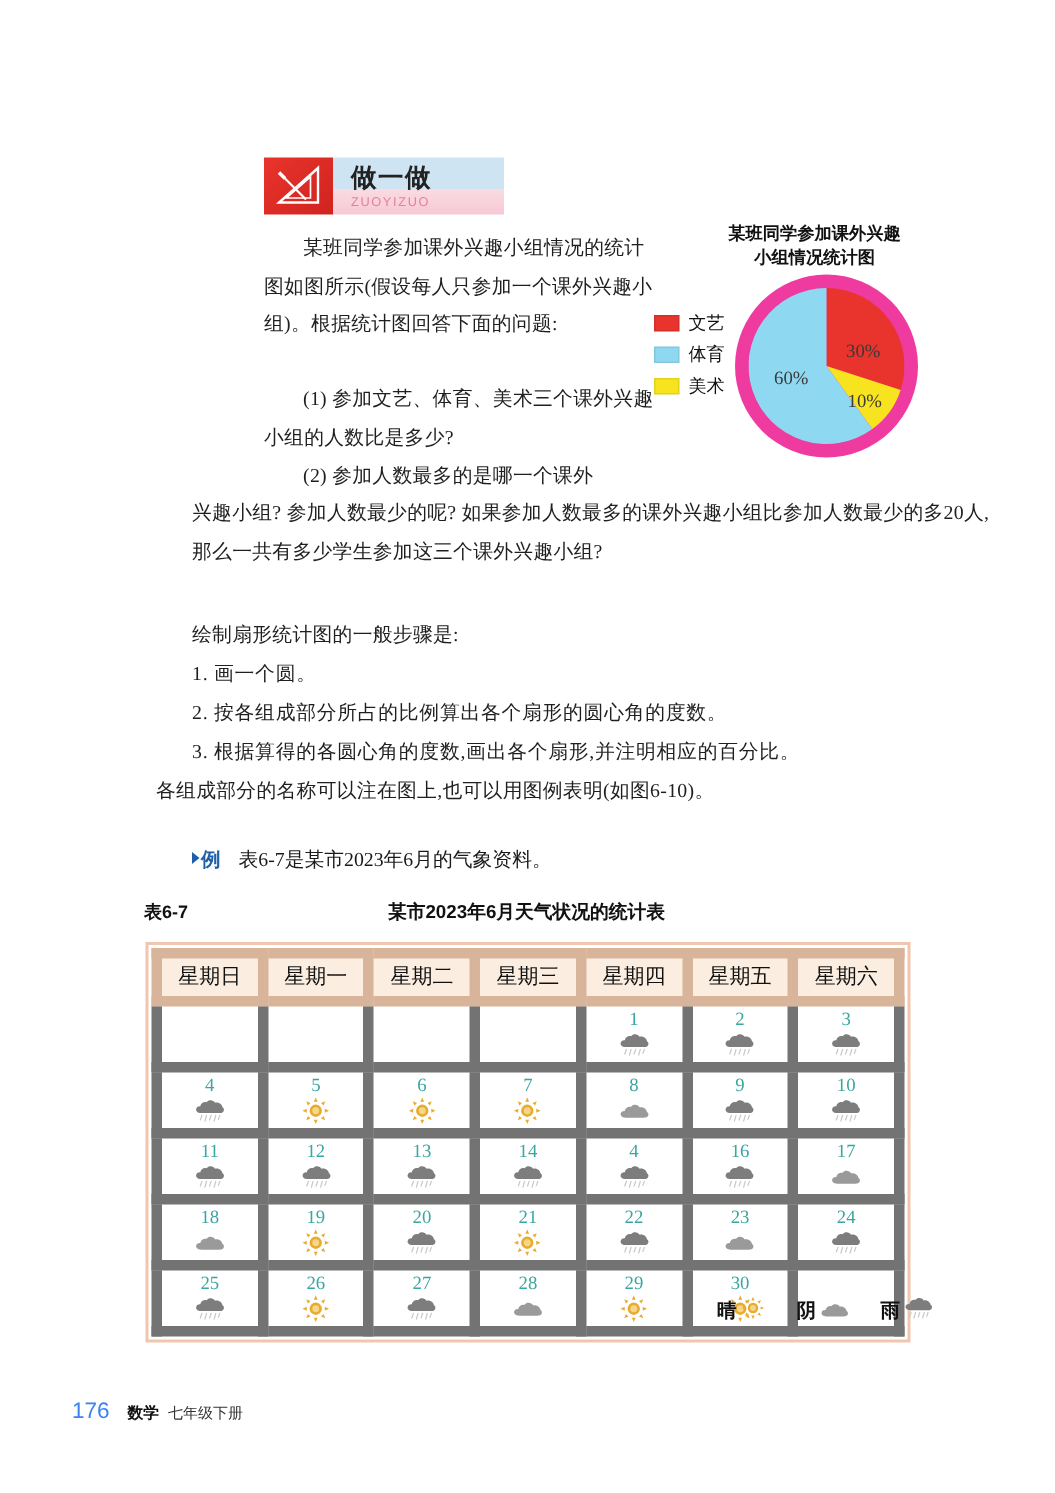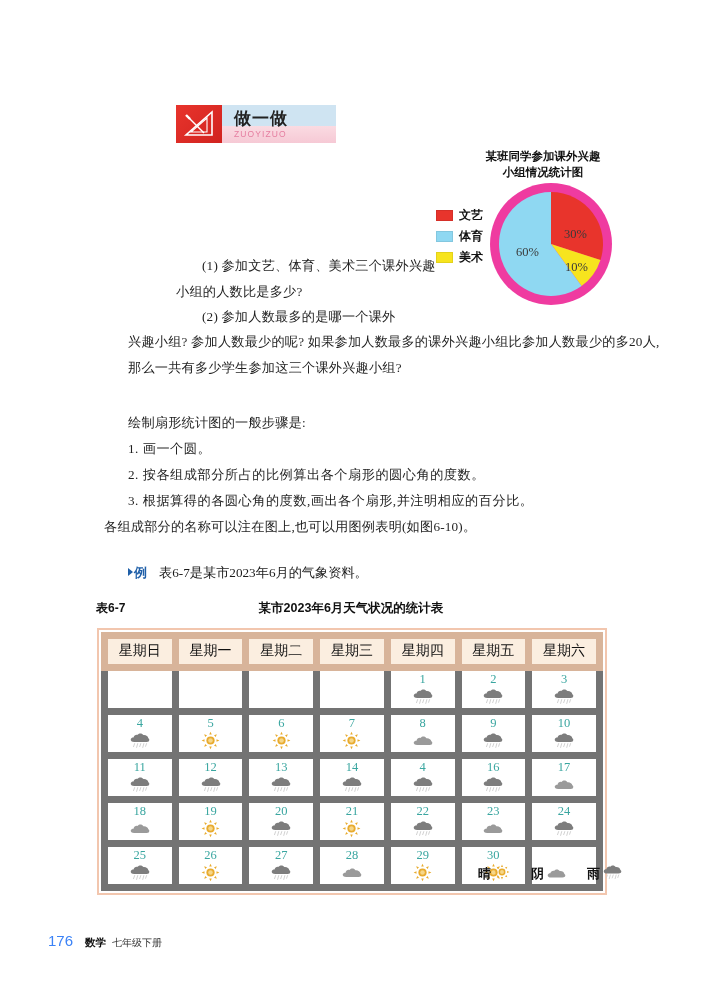--- a/index.html
+++ b/index.html
@@ -116,21 +116,21 @@
     height: 21px;
   }
   .swatch {
     width: 17px;
     height: 11px;
     flex: 0 0 auto;
     border: 0.5px solid rgba(0,0,0,0.08);
   }
   .legend-label {
     font-family: "Liberation Sans", sans-serif;
-    font-weight: bold;
+    font-weight: normal;
     font-size: 12px;
     margin-left: 6px;
     color: #111;
   }
   .pie-wrap {
     position: absolute;
     left: 50px;
     top: -2px;
     width: 122px;
     height: 122px;
@@ -288,20 +288,21 @@
         <line x1="6" y1="8" x2="22" y2="24" stroke="#ffffff" stroke-width="1.4"></line>
         <line x1="4" y1="6" x2="8" y2="10" stroke="#ffffff" stroke-width="2.4"></line>
       </svg>
     </div>
     <div class="zyz-text-area">
       <span class="zyz-cn">做一做</span>
       <span class="zyz-py">ZUOYIZUO</span>
     </div>
   </div>
 
+  <div class="para indent" id="p-intro">某班同学参加课外兴趣小组情况的统计图如图所示(假设每人只参加一个课外兴趣小组)。根据统计图回答下面的问题:</div>
   <div class="para indent" id="p-q1">(1) 参加文艺、体育、美术三个课外兴趣小组的人数比是多少?</div>
   <div class="para indent" id="p-q2a">(2) 参加人数最多的是哪一个课外</div>
   <div class="para" id="p-q2b">兴趣小组? 参加人数最少的呢? 如果参加人数最多的课外兴趣小组比参加人数最少的多20人,那么一共有多少学生参加这三个课外兴趣小组?</div>
 
   <div class="para" id="p-steps-head">绘制扇形统计图的一般步骤是:</div>
   <div class="para step-num" id="p-step1">1. 画一个圆。</div>
   <div class="para step-num" id="p-step2">2. 按各组成部分所占的比例算出各个扇形的圆心角的度数。</div>
   <div class="para step-num" id="p-step3">3. 根据算得的各圆心角的度数,画出各个扇形,并注明相应的百分比。</div>
   <div class="para" id="p-step3b">各组成部分的名称可以注在图上,也可以用图例表明(如图6-10)。</div>
 

